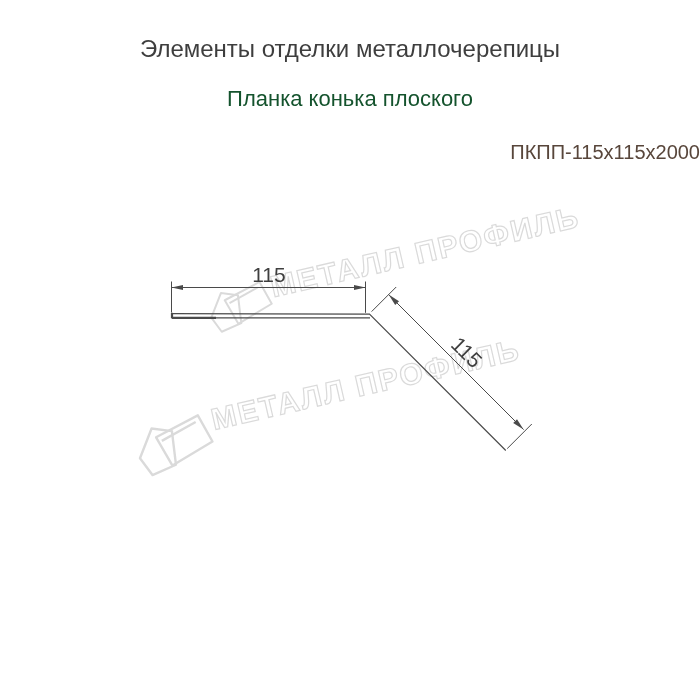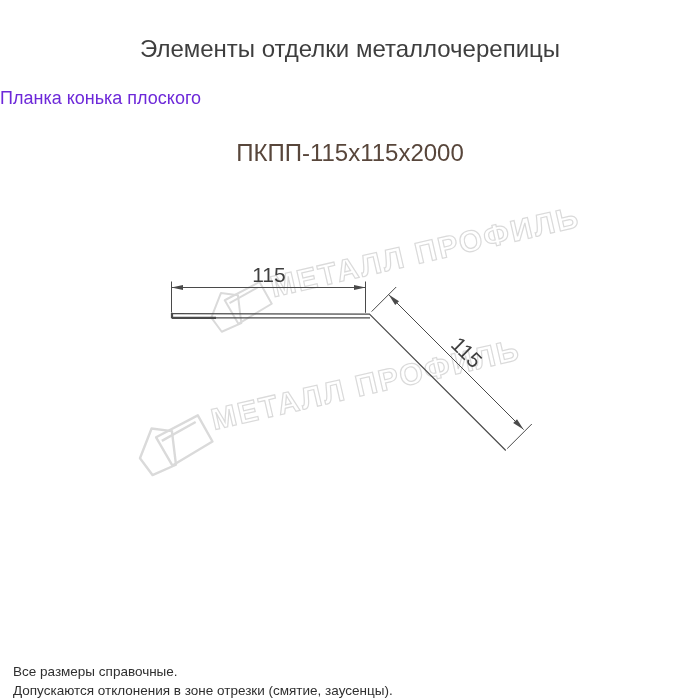--- a/index.html
+++ b/index.html
@@ -1,23 +1,23 @@
 <!DOCTYPE html>
 <html><head>
 <meta charset="utf-8">
 <style>
   html,body{margin:0;padding:0;}
   body{background:#ffffff;font-family:"Liberation Sans",sans-serif;}
   .page{position:relative;width:700px;height:700px;background:#ffffff;overflow:hidden;margin-top:13px;}
   .title{position:absolute;top:22px;left:0;width:700px;text-align:center;
          font-size:24px;color:#3e3e3e;}
-  .subtitle{position:absolute;top:72px;left:0;width:700px;
-            font-size:18px;line-height:27px;color:#6d28d9;}
-  .product-code{position:absolute;top:126px;left:0;width:700px;text-align:center;
-            font-size:24px;line-height:27px;color:#58463b;}
+  .subtitle{position:absolute;top:72px;left:0;width:700px;text-align:center;
+            font-size:22px;line-height:27px;color:#14532d;}
+  .product-code{position:absolute;top:126px;left:0;width:700px;text-align:right;
+            font-size:20px;line-height:27px;color:#58463b;}
   .footer{position:absolute;left:13px;top:649px;font-size:13.5px;line-height:19px;color:#2f2f2f;}
   svg.diagram{position:absolute;left:0;top:0;}
   .draw-line{stroke:#4a4a4a;stroke-width:1.2;fill:none;stroke-linejoin:miter;stroke-linecap:butt;}
   .thick{stroke-width:2.2;}
   .dim-line{stroke:#4a4a4a;stroke-width:1;fill:none;}
   .dim-arrow{fill:#4a4a4a;stroke:none;}
   .dim-label{font-family:"Liberation Sans",sans-serif;font-size:21px;fill:#3f3f3f;}
   .wm-icon{fill:none;stroke:#d4d4d4;stroke-width:2;stroke-linejoin:round;}
   .wm-text{font-family:"Liberation Sans",sans-serif;font-weight:bold;font-size:30px;
            letter-spacing:2px;fill:none;stroke:#d4d4d4;stroke-width:1.2;}
@@ -74,18 +74,14 @@
     <g>
       <line class="dim-line" x1="371.6" y1="298.6" x2="396.2" y2="274"></line>
       <line class="dim-line" x1="507.2" y1="435.6" x2="531.8" y2="411"></line>
       <line class="dim-line" x1="388.6" y1="281.6" x2="523.6" y2="416.6"></line>
       <polygon class="dim-arrow" points="388.6,281.6 399,288.2 395.2,292"></polygon>
       <polygon class="dim-arrow" points="523.6,416.6 517,406.2 513.2,410"></polygon>
       <text class="dim-label" transform="translate(461.5,344.5) rotate(45)" x="0" y="0" text-anchor="middle" fill="#3f3f3f">115</text>
     </g>
   </svg>
 
-  <div class="footer">
-    <div>Все размеры справочные.</div>
-    <div>Допускаются отклонения в зоне отрезки (смятие, заусенцы).</div>
-  </div>
 
 </div>
 
 </body></html>

